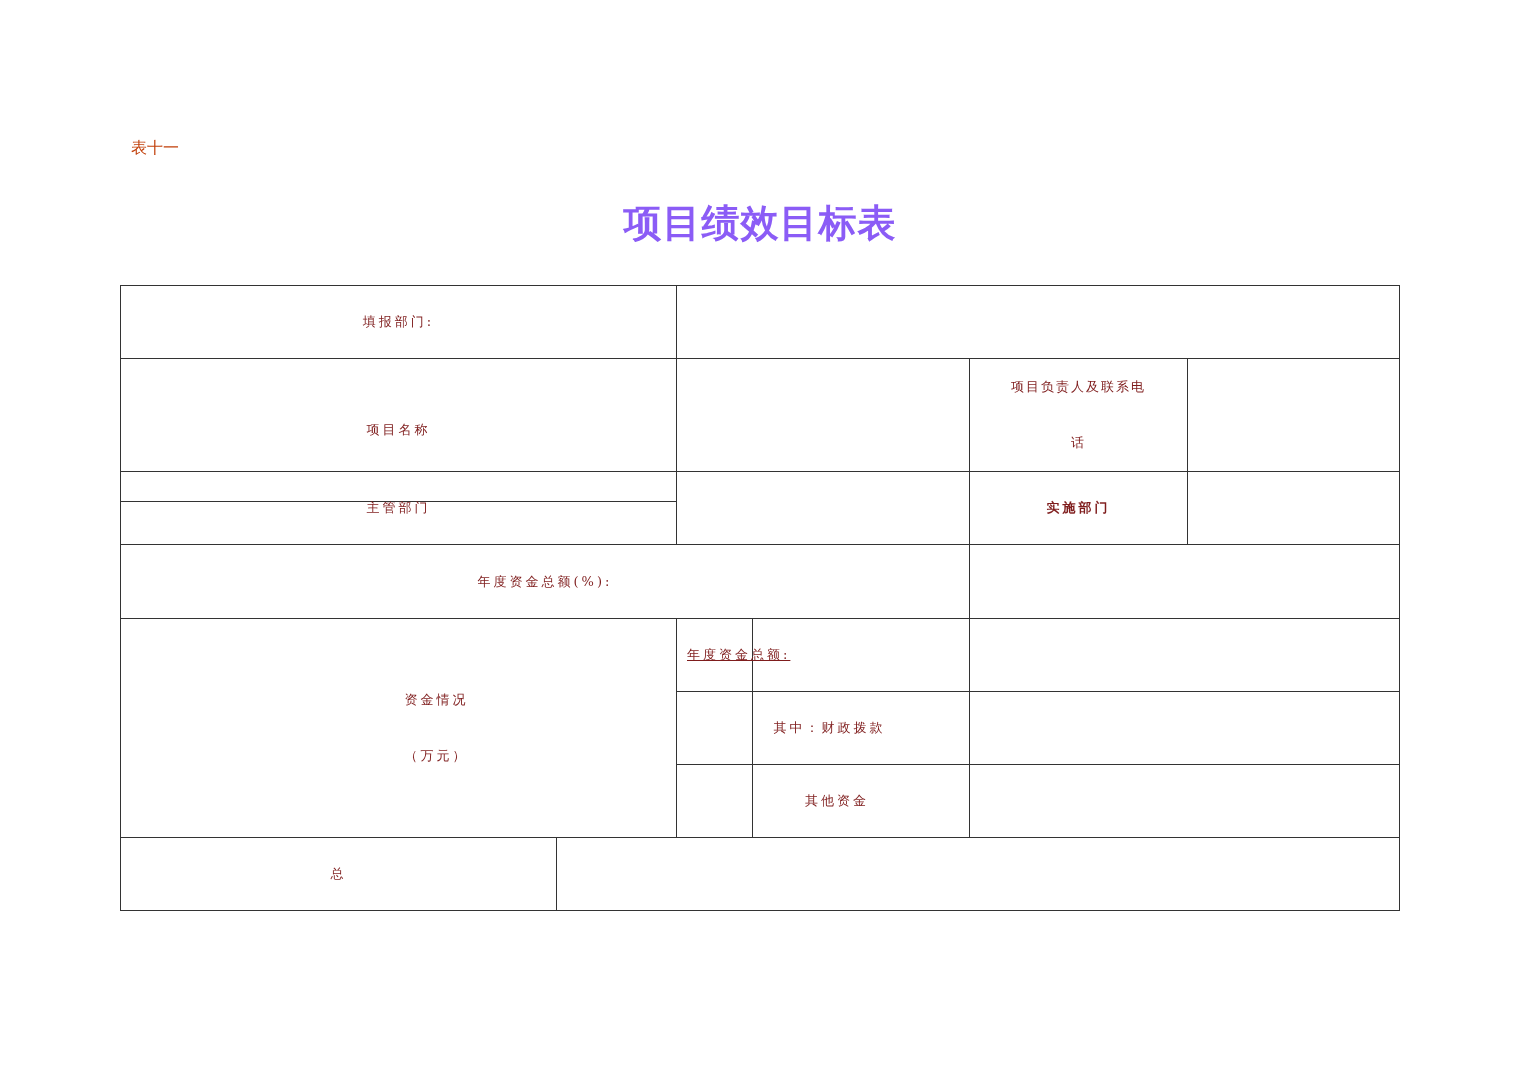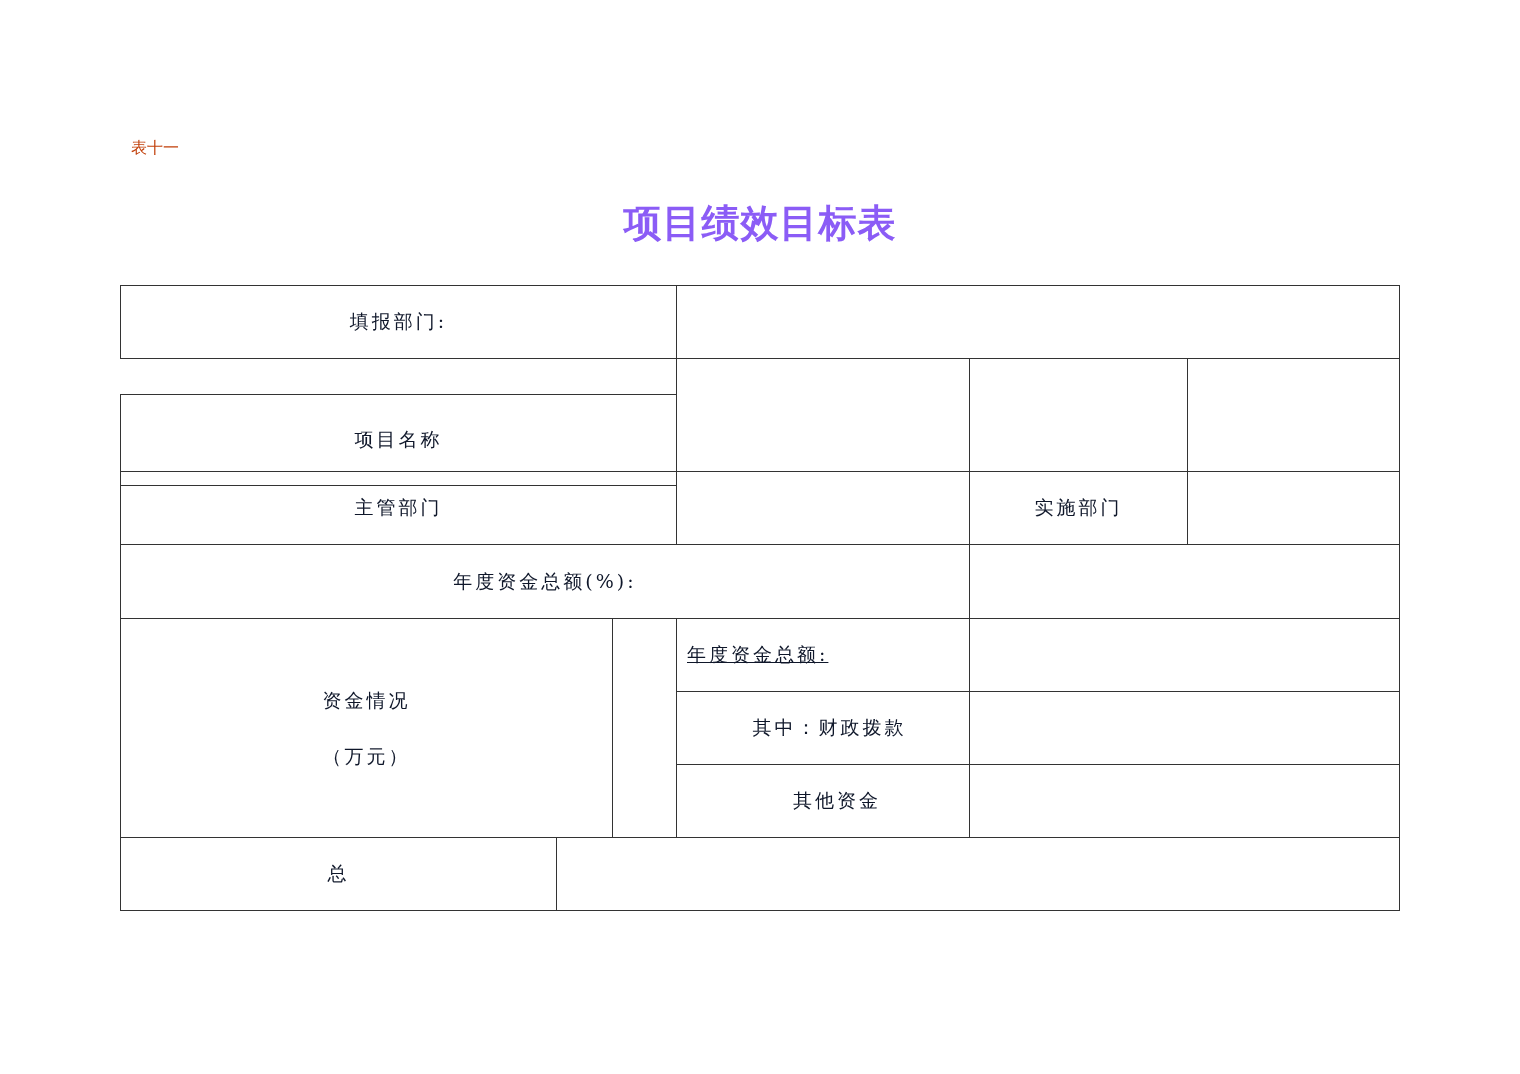--- a/index.html
+++ b/index.html
@@ -6,70 +6,76 @@
     body { width: 1520px; height: 1074px; position: relative; overflow: hidden;
            font-family: "DejaVu Serif", "Liberation Serif", serif; color: #222; }
     .doc-label { position: absolute; left: 131px; top: 138px; font-size: 16px;
                  font-family: "DejaVu Sans", "Liberation Sans", sans-serif; font-weight: normal; color: #c2410c; }
     .doc-title { position: absolute; left: 0; width: 1520px; top: 198px; text-align: center;
                  font-size: 38px; font-weight: bold; color: #8b5cf6; letter-spacing: 1px;
                  font-family: "DejaVu Serif", "Liberation Serif", serif; }
     .tbl { position: absolute; left: 120px; top: 285px; width: 1280px; height: 626px; }
     .cell { position: absolute; box-sizing: border-box; border: 1px solid #333;
             display: flex; align-items: center; justify-content: center; text-align: center;
-            font-size: 19px; letter-spacing: 3px; color: #0f172a; }
+            font-size: 13px; letter-spacing: 3px; color: #7f1d1d; }
     .cell.left { justify-content: flex-start; padding-left: 10px; }
     .cell .two { display: flex; flex-direction: column; align-items: center; line-height: 56px; }
   </style>
 </head>
 <body>
 
 <div class="doc-label">表十一</div>
 <div class="doc-title">项目绩效目标表</div>
 
 <div class="tbl">
 
   <div class="cell" style="left:0;top:0;width:557px;height:74px;">
     <span>填报部门:</span>
   </div>
   <div class="cell" style="left:556px;top:0;width:724px;height:74px;">
     <span></span>
   </div>
 
-  <div class="cell" style="left:0;top:73px;width:557px;height:92px;margin-top:36px;">
+  <div class="cell" style="left:0;top:73px;width:557px;height:144px;">
     <span>项目名称</span>
   </div>
   <div class="cell" style="left:556px;top:73px;width:294px;height:114px;">
     <span></span>
+  </div>
+  <div class="cell" style="left:849px;top:73px;width:219px;height:114px;letter-spacing:2px;">
+    <div class="two">
+      <span>项目负责人及联系电</span>
+      <span>话</span>
+    </div>
   </div>
   <div class="cell" style="left:1067px;top:73px;width:213px;height:114px;">
     <span></span>
   </div>
 
   <div class="cell" style="left:0;top:186px;width:557px;height:74px;">
     <span>主管部门</span>
   </div>
   <div class="cell" style="left:556px;top:186px;width:294px;height:74px;">
     <span></span>
   </div>
-  <div class="cell" style="left:849px;top:186px;width:219px;height:74px;">
+  <div class="cell" style="left:849px;top:186px;width:219px;height:74px;font-weight:bold;">
     <span>实施部门</span>
   </div>
   <div class="cell" style="left:1067px;top:186px;width:213px;height:74px;">
     <span></span>
   </div>
 
   <div class="cell" style="left:0;top:259px;width:850px;height:75px;">
     <span>年度资金总额(%):</span>
   </div>
   <div class="cell" style="left:849px;top:259px;width:431px;height:75px;">
     <span></span>
   </div>
 
-  <div class="cell" style="left:0;top:333px;width:493px;height:220px;">
+  <div class="cell" style="left:0;top:333px;width:633px;height:220px;">
     <div class="two">
       <span>资金情况</span>
       <span>（万元）</span>
     </div>
   </div>
   <div class="cell left" style="left:556px;top:333px;width:294px;height:74px;text-decoration:underline;">
     <span>年度资金总额:</span>
   </div>
   <div class="cell" style="left:849px;top:333px;width:431px;height:74px;">
     <span></span>

